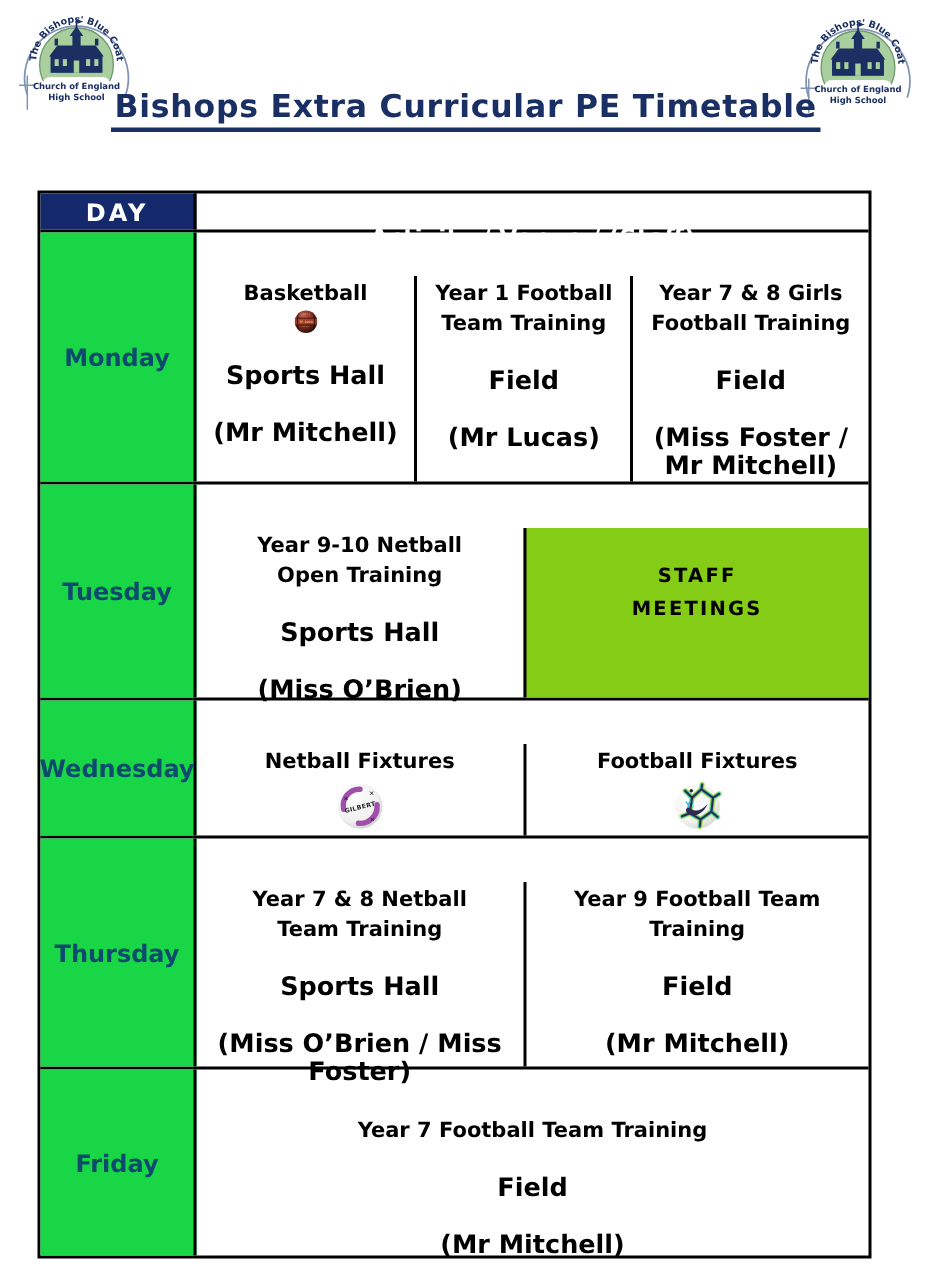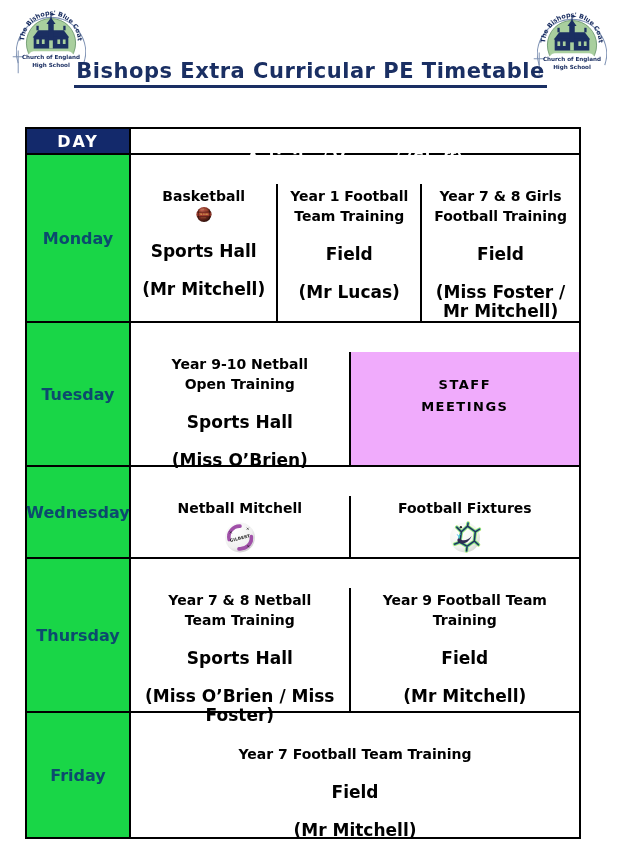--- a/index.html
+++ b/index.html
@@ -46,21 +46,21 @@
 
   .m1 { flex:159 1 0; } .m2 { flex:155 1 0; } .m3 { flex:172 1 0; }
   .t1 { flex:237 1 0; } .t2 { flex:249 1 0; }
   .f1 { flex:1 1 0; }
 
   .act-title { font-weight:bold; font-size:14px; line-height:20px; text-align:center;
                white-space:pre-line; color:#000; }
   .venue-block { font-weight:bold; font-size:17px; line-height:19px; text-align:center;
                  white-space:pre-line; color:#000000; }
 
-  .staff-cell { background:#f0abfc; display:flex; align-items:center; justify-content:center;
+  .staff-cell { background:#84cc16; display:flex; align-items:center; justify-content:center;
                 box-sizing:border-box; padding-bottom:28px; }
   .staff-text { font-weight:bold; font-size:13px; letter-spacing:1.5px; line-height:22px;
                 text-align:center; white-space:pre-line; color:#000; }
 
   .ball { display:block; }
   .b58 { width:58px; height:58px; }
   .b62 { width:62px; height:62px; }
   .b64 { width:64px; height:64px; }
 </style>
 </head>
@@ -234,21 +234,21 @@
           <div class="staff-text">STAFF
 MEETINGS</div>
         </div>
       </div>
     </div>
 
     <div class="trow r-wed">
       <div class="daycol day">Wednesday</div>
       <div class="acts">
         <div class="cell t1 top">
-          <div class="act-title">Netball Mitchell</div>
+          <div class="act-title">Netball Fixtures</div>
           <svg class="ball b58" viewBox="0 0 64 64">
               <use href="#sym-netball"></use>
             </svg>
         </div>
         <div class="cell t2 top">
           <div class="act-title">Football Fixtures</div>
           <svg class="ball b58" viewBox="0 0 64 64">
               <use href="#sym-football"></use>
             </svg>
         </div>

